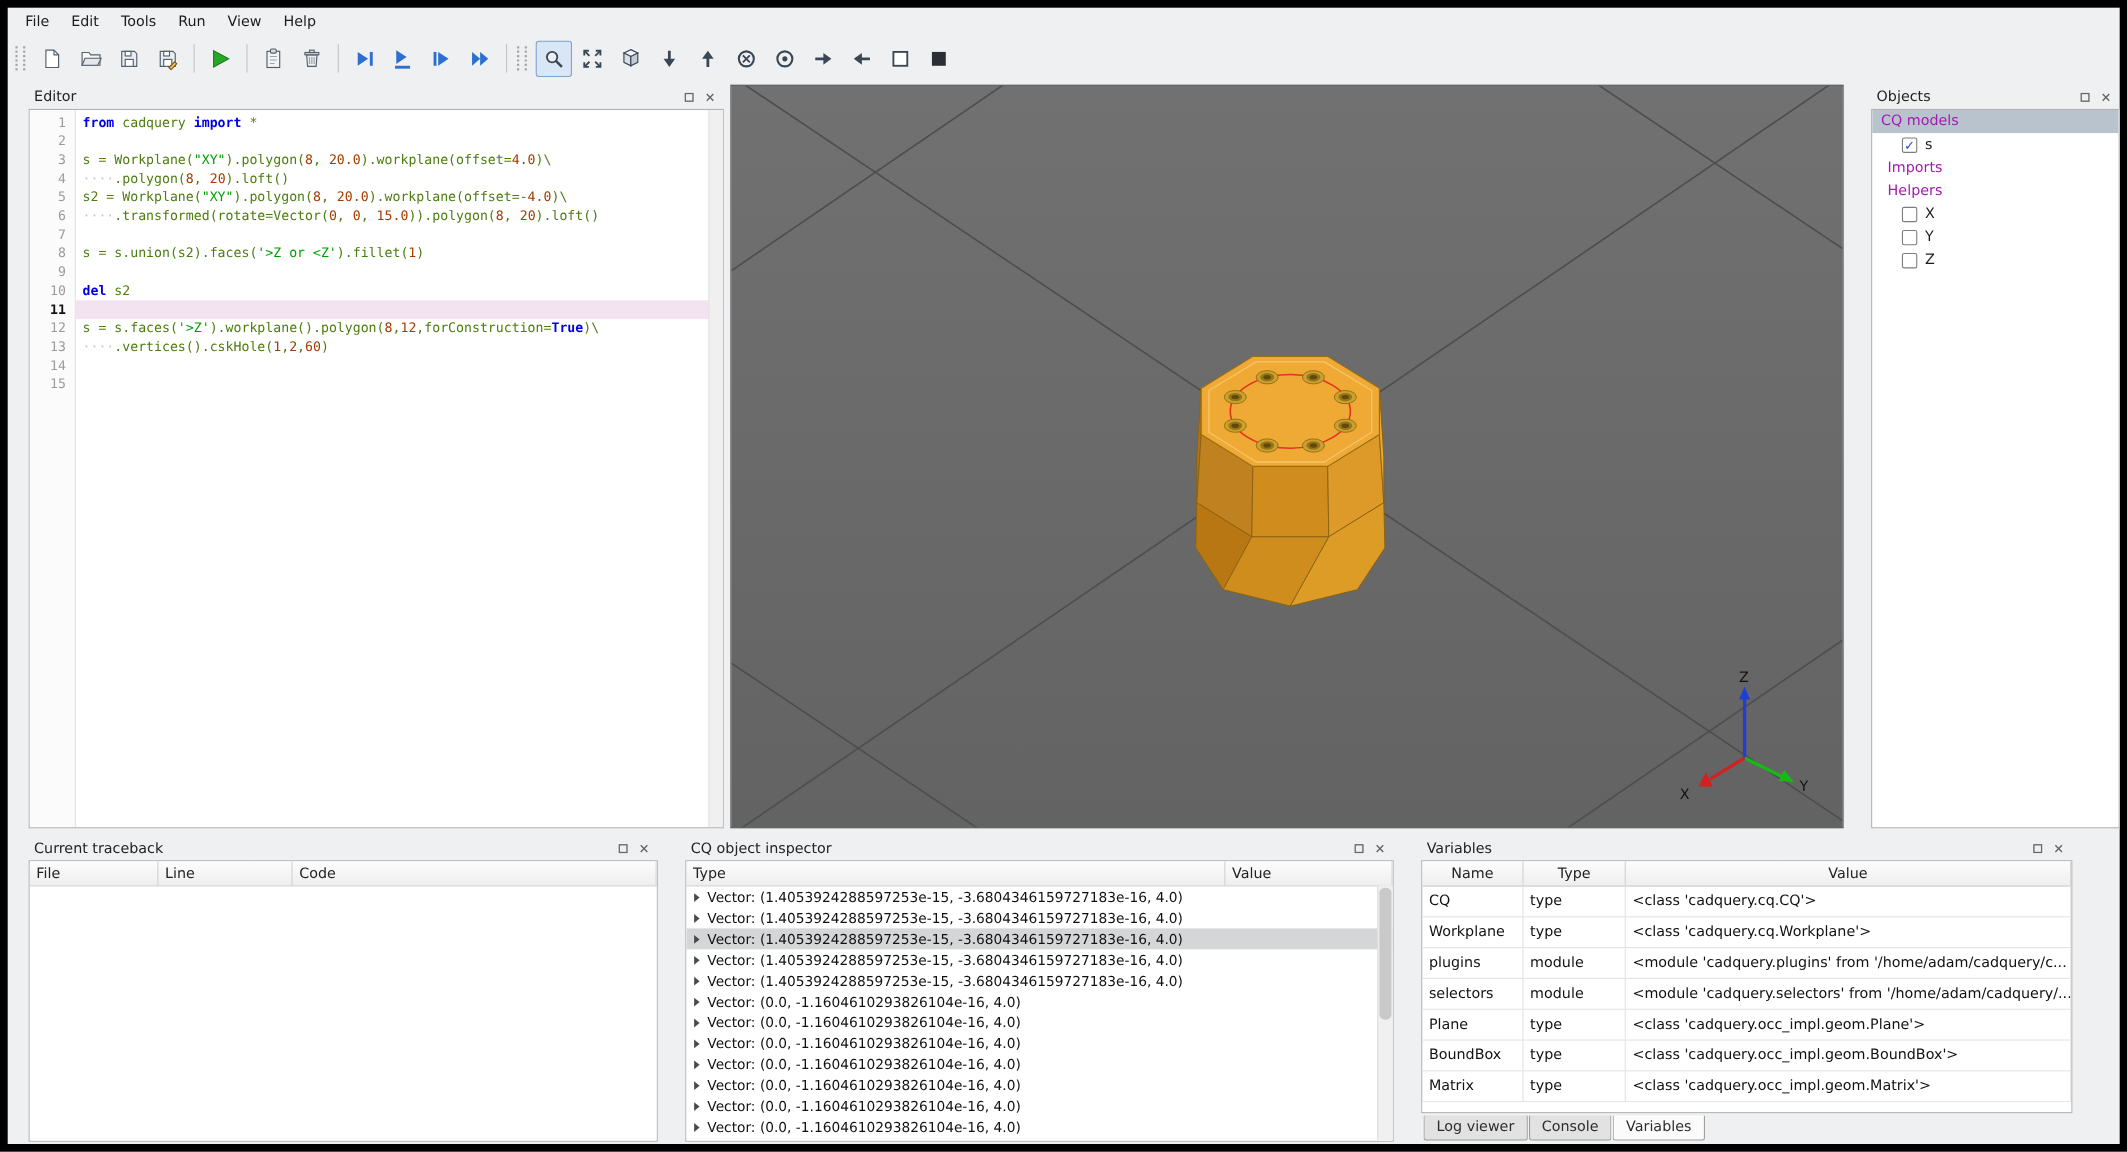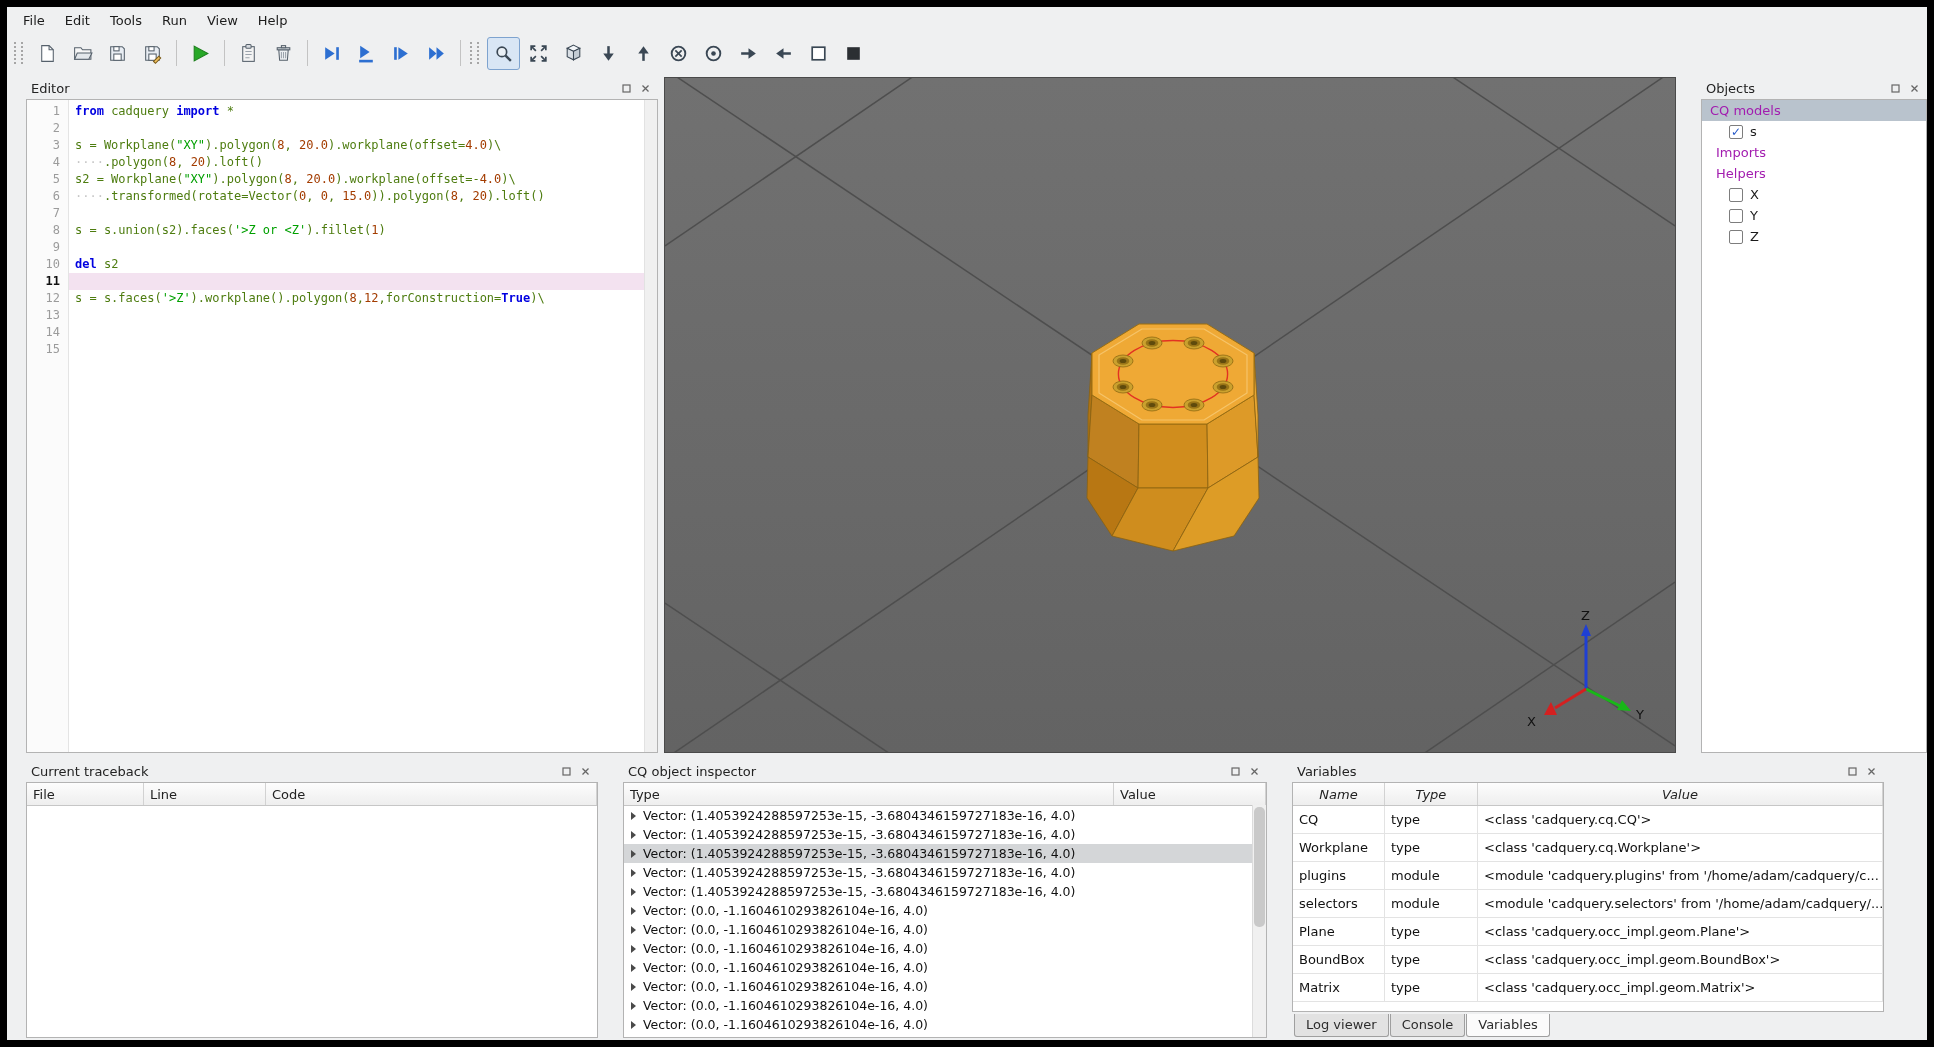--- a/index.html
+++ b/index.html
@@ -58,21 +58,21 @@
   .objects-panel{width:236px;}
   .tree-root{height:21px;line-height:21px;font-size:13px;color:#a21caf;padding-left:14px;white-space:nowrap;}
   .tree-root.steel{background:#b9c3cd;padding-left:8px;}
   .tree-item{height:21px;display:flex;align-items:center;font-size:13px;color:#1b1b1b;padding-left:27px;}
   .cb{width:14px;height:14px;box-sizing:border-box;border:1px solid #7d7d7d;background:#fff;border-radius:2px;margin-right:7px;
     display:inline-flex;align-items:center;justify-content:center;font-size:12px;line-height:12px;color:#2458c8;font-weight:bold;}
 
   
   .colheader{display:flex;height:22px;background:linear-gradient(#fdfdfd,#eeeeee);border-bottom:1px solid #c6c6c6;font-size:13px;color:#222;flex:0 0 auto;}
   .colheader .hcell{display:flex;align-items:center;padding:0 6px;border-right:1px solid #d2d2d2;box-sizing:border-box;white-space:nowrap;overflow:hidden;}
-  .colheader .hcell.center{justify-content:center;font-style:italic;}
+  .colheader .hcell.center{justify-content:center;}
   .traceback-panel{width:572px;}
   .inspector-panel{width:644px;}
   .variables-panel{width:592px;}
 
   .insp-row{height:19px;display:flex;align-items:center;font-size:12.5px;color:#111;padding-left:5px;white-space:nowrap;overflow:hidden;flex:0 0 auto;}
   .insp-row.selected{background:#d4d6d8;}
   .tri{width:0;height:0;border-left:5px solid #4a4a4a;border-top:4px solid transparent;border-bottom:4px solid transparent;margin:0 7px 0 2px;flex:0 0 auto;}
   .insp-scroll{position:absolute;right:0;top:22px;bottom:0;width:13px;background:#f0f0f0;border-left:1px solid #dcdcdc;}
   .insp-thumb{position:absolute;left:1px;right:1px;top:2px;height:120px;background:#c9c9c9;border-radius:5px;}
 
@@ -330,20 +330,21 @@
               <div class="code-line"><span class="tok-p">s = Workplane(</span><span class="tok-str">"XY"</span><span class="tok-p">).polygon(</span><span class="tok-num">8</span><span class="tok-p">, </span><span class="tok-num">20.0</span><span class="tok-p">).workplane(offset=</span><span class="tok-num">4.0</span><span class="tok-p">)\</span></div>
               <div class="code-line"><span class="tok-ws">····</span><span class="tok-p">.polygon(</span><span class="tok-num">8</span><span class="tok-p">, </span><span class="tok-num">20</span><span class="tok-p">).loft()</span></div>
               <div class="code-line"><span class="tok-p">s2 = Workplane(</span><span class="tok-str">"XY"</span><span class="tok-p">).polygon(</span><span class="tok-num">8</span><span class="tok-p">, </span><span class="tok-num">20.0</span><span class="tok-p">).workplane(offset=-</span><span class="tok-num">4.0</span><span class="tok-p">)\</span></div>
               <div class="code-line"><span class="tok-ws">····</span><span class="tok-p">.transformed(rotate=Vector(</span><span class="tok-num">0</span><span class="tok-p">, </span><span class="tok-num">0</span><span class="tok-p">, </span><span class="tok-num">15.0</span><span class="tok-p">)).polygon(</span><span class="tok-num">8</span><span class="tok-p">, </span><span class="tok-num">20</span><span class="tok-p">).loft()</span></div>
               <div class="code-line"></div>
               <div class="code-line"><span class="tok-p">s = s.union(s2).faces(</span><span class="tok-str">'&gt;Z or &lt;Z'</span><span class="tok-p">).fillet(</span><span class="tok-num">1</span><span class="tok-p">)</span></div>
               <div class="code-line"></div>
               <div class="code-line"><span class="tok-kw">del</span><span class="tok-p"> s2</span></div>
               <div class="code-line current"></div>
               <div class="code-line"><span class="tok-p">s = s.faces(</span><span class="tok-str">'&gt;Z'</span><span class="tok-p">).workplane().polygon(</span><span class="tok-num">8</span><span class="tok-p">,</span><span class="tok-num">12</span><span class="tok-p">,forConstruction=</span><span class="tok-kw">True</span><span class="tok-p">)\</span></div>
+              <div class="code-line"><span class="tok-ws">····</span><span class="tok-p">.vertices().cskHole(</span><span class="tok-num">1</span><span class="tok-p">,</span><span class="tok-num">2</span><span class="tok-p">,</span><span class="tok-num">60</span><span class="tok-p">)</span></div>
               <div class="code-line"></div>
               <div class="code-line"></div>
             </div>
         </div>
         <div class="ed-scroll"></div>
       </div>
     </div>
 
     <div class="viewport">
       <svg width="1010" height="674" viewBox="0 0 1010 674">

